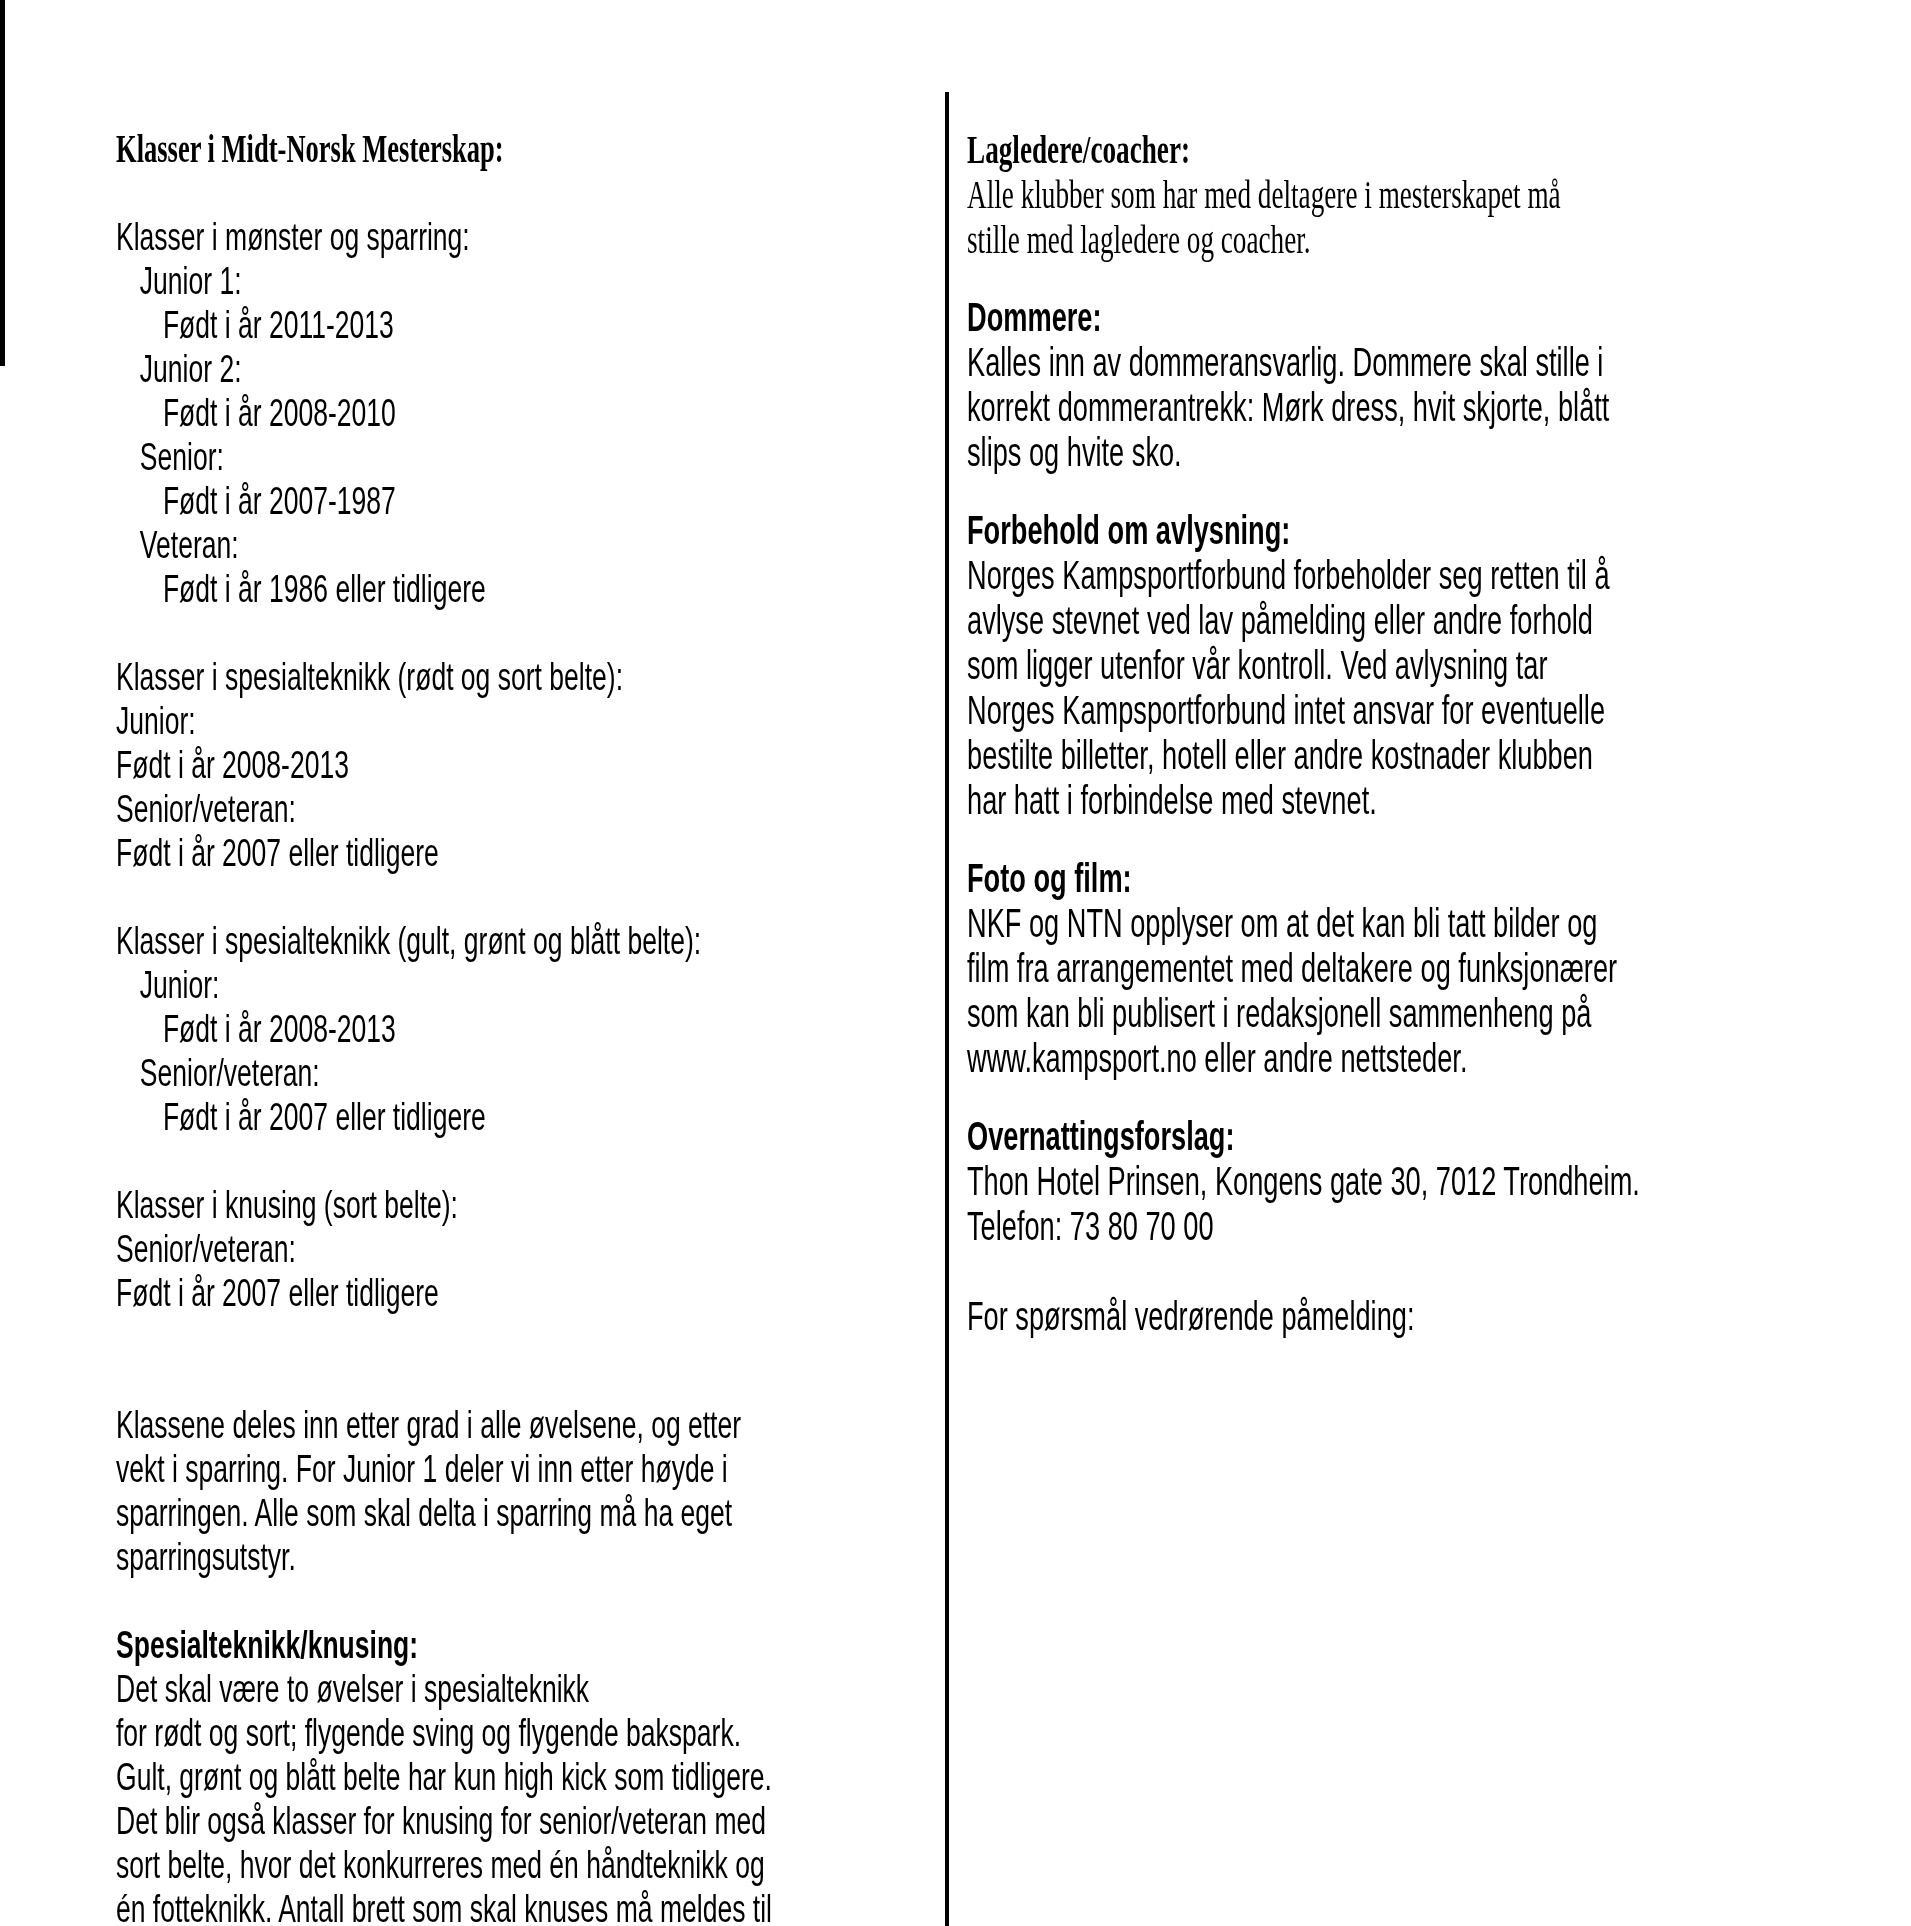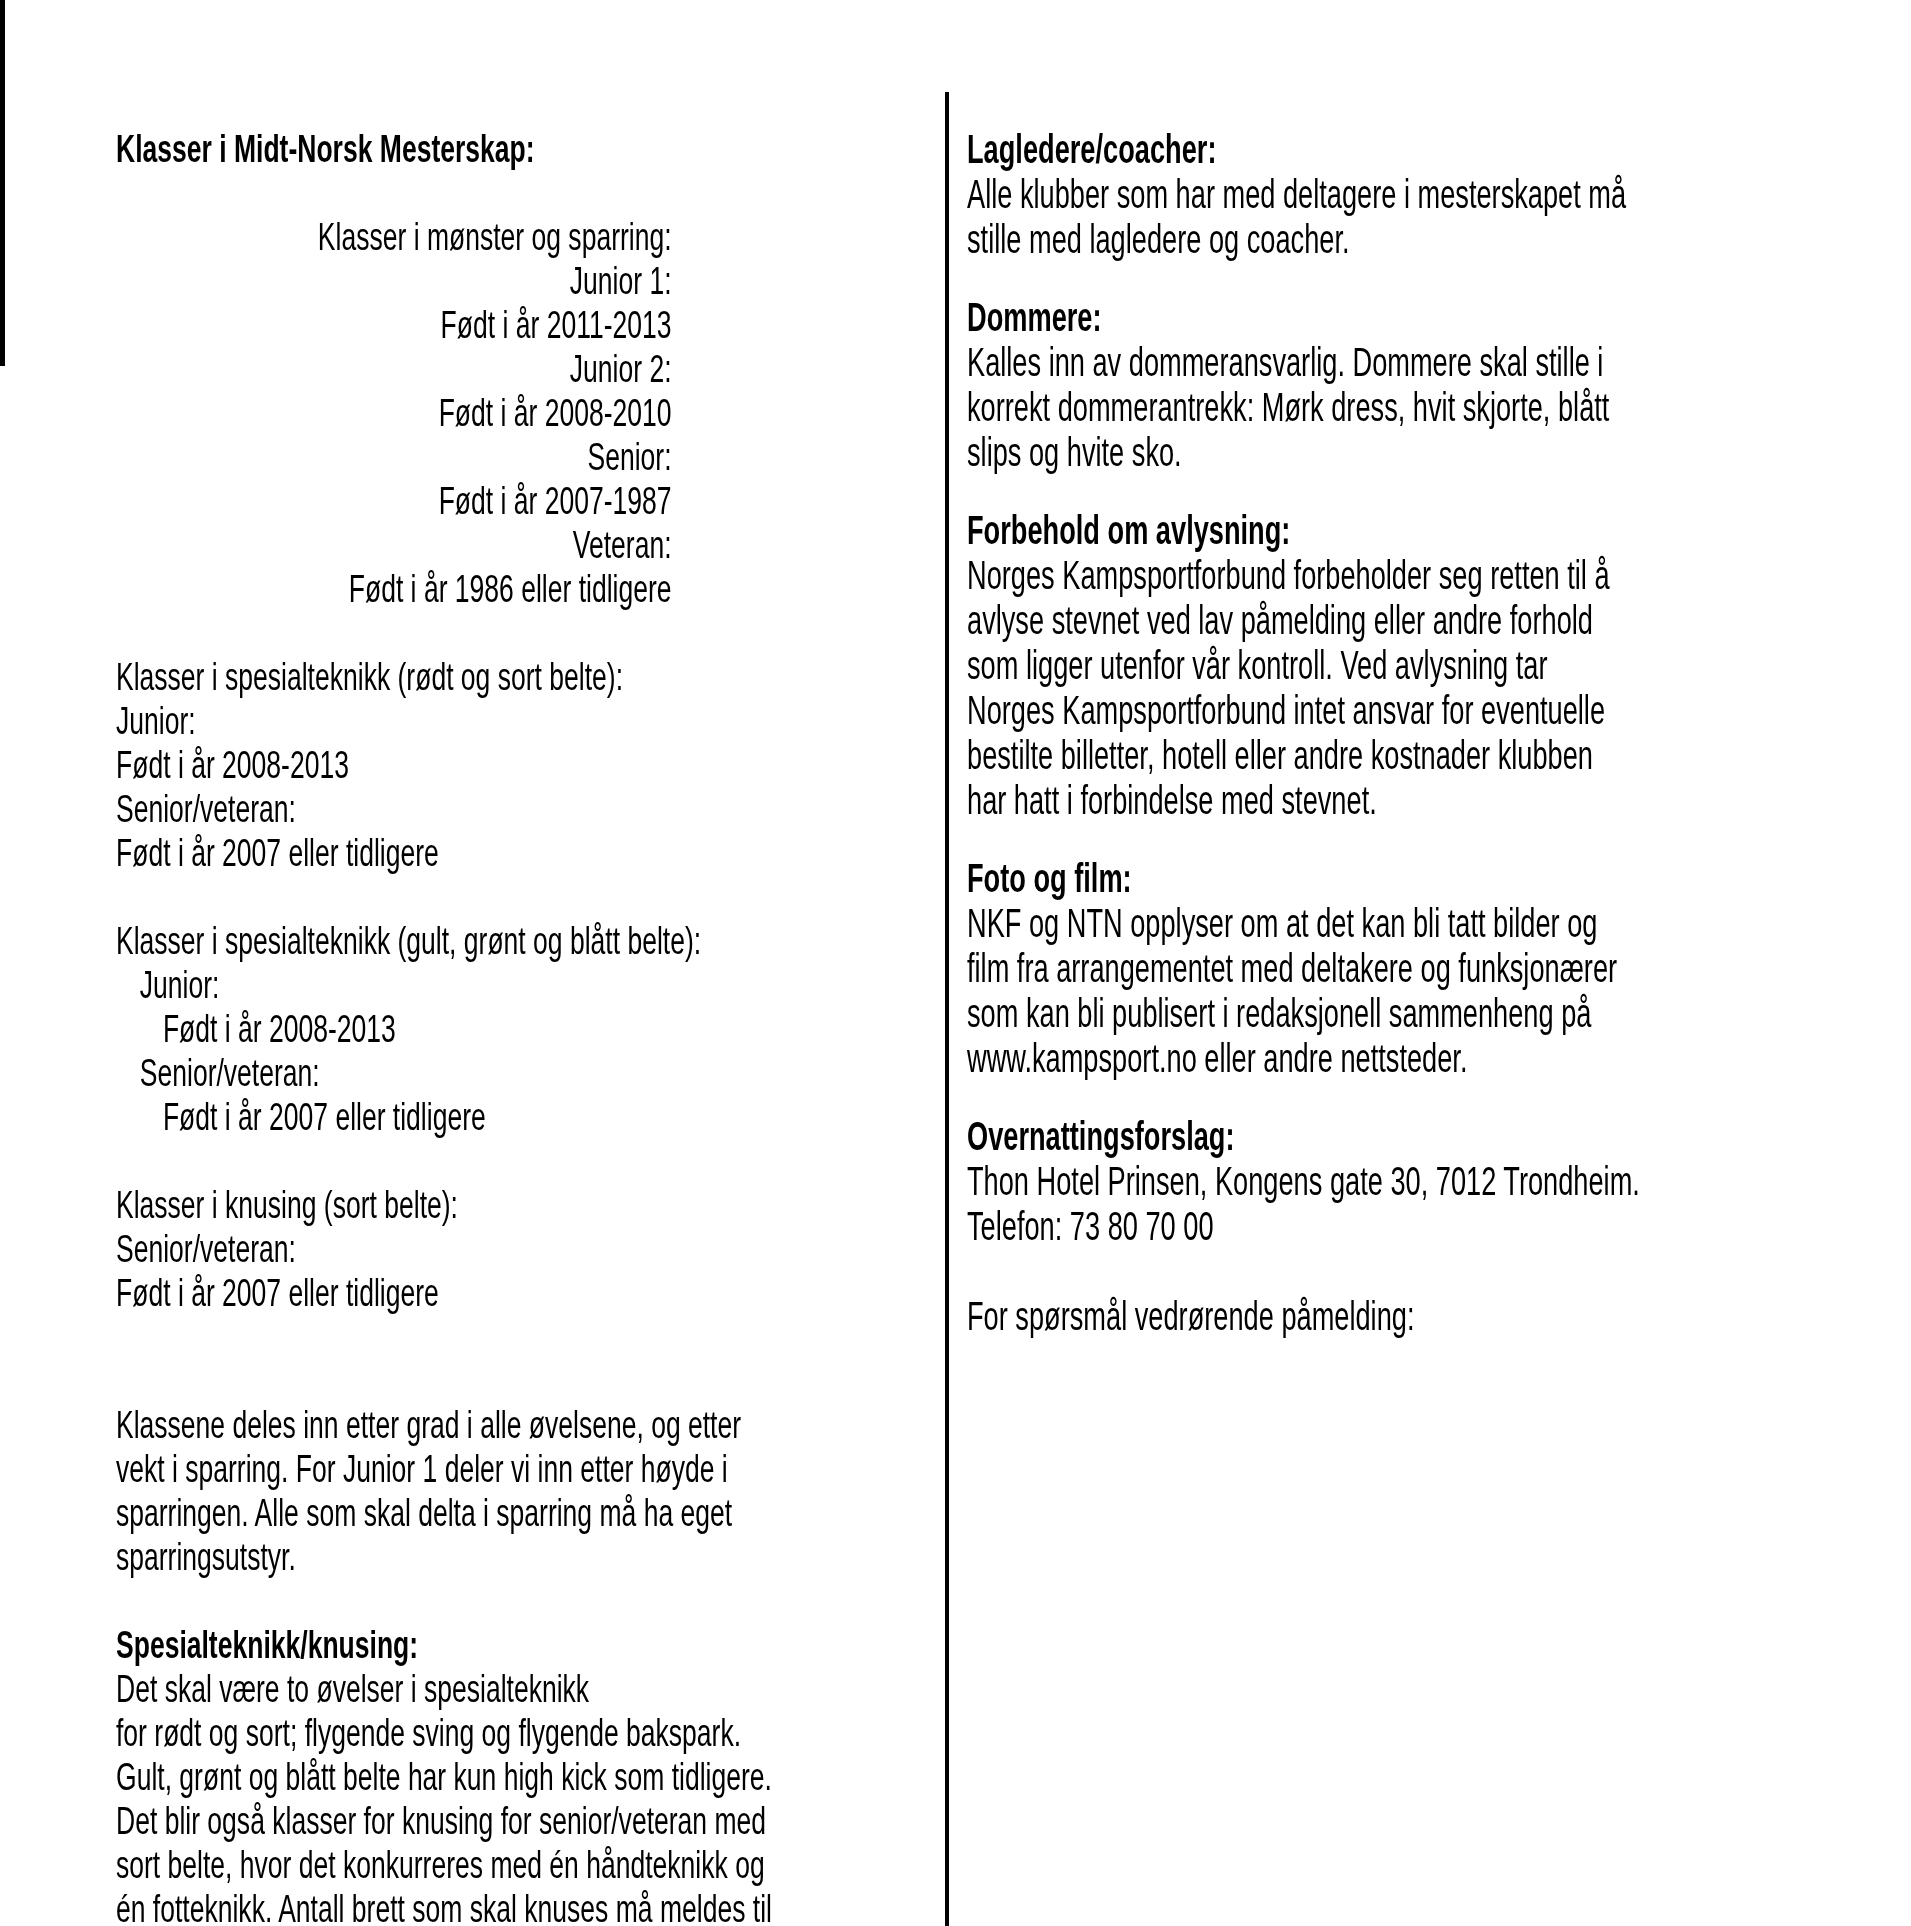--- a/index.html
+++ b/index.html
@@ -21,22 +21,22 @@
   .ln{
     font-size:39px;line-height:44px;height:44px;
     white-space:nowrap;
     transform:scaleX(0.68);transform-origin:0 50%;
   }
   .col-right .ln{font-size:40px;line-height:45px;height:45px;}
   .b{font-weight:bold;}
   .i1{padding-left:35px;}
   .i2{padding-left:69px;}
   .block{margin-top:44px;}
-  .block:first-child{margin-top:0;}
-  .col-left .block.monster{text-align:right;}
+  .block:first-child{margin-top:0;font-family:Liberation Serif, serif;}
+  .col-left .block.monster{}
   .col-left .block.klassene-note{margin-top:88px;}
   .col-right .block{margin-top:33px;}
   .col-right .block:first-child{margin-top:0;}
   .col-right .block.pamelding{margin-top:45px;}
   .link{color:var(--link,#2A67A9);font-weight:bold;}
 </style>
 </head>
 <body>
 
 <div class="page">

